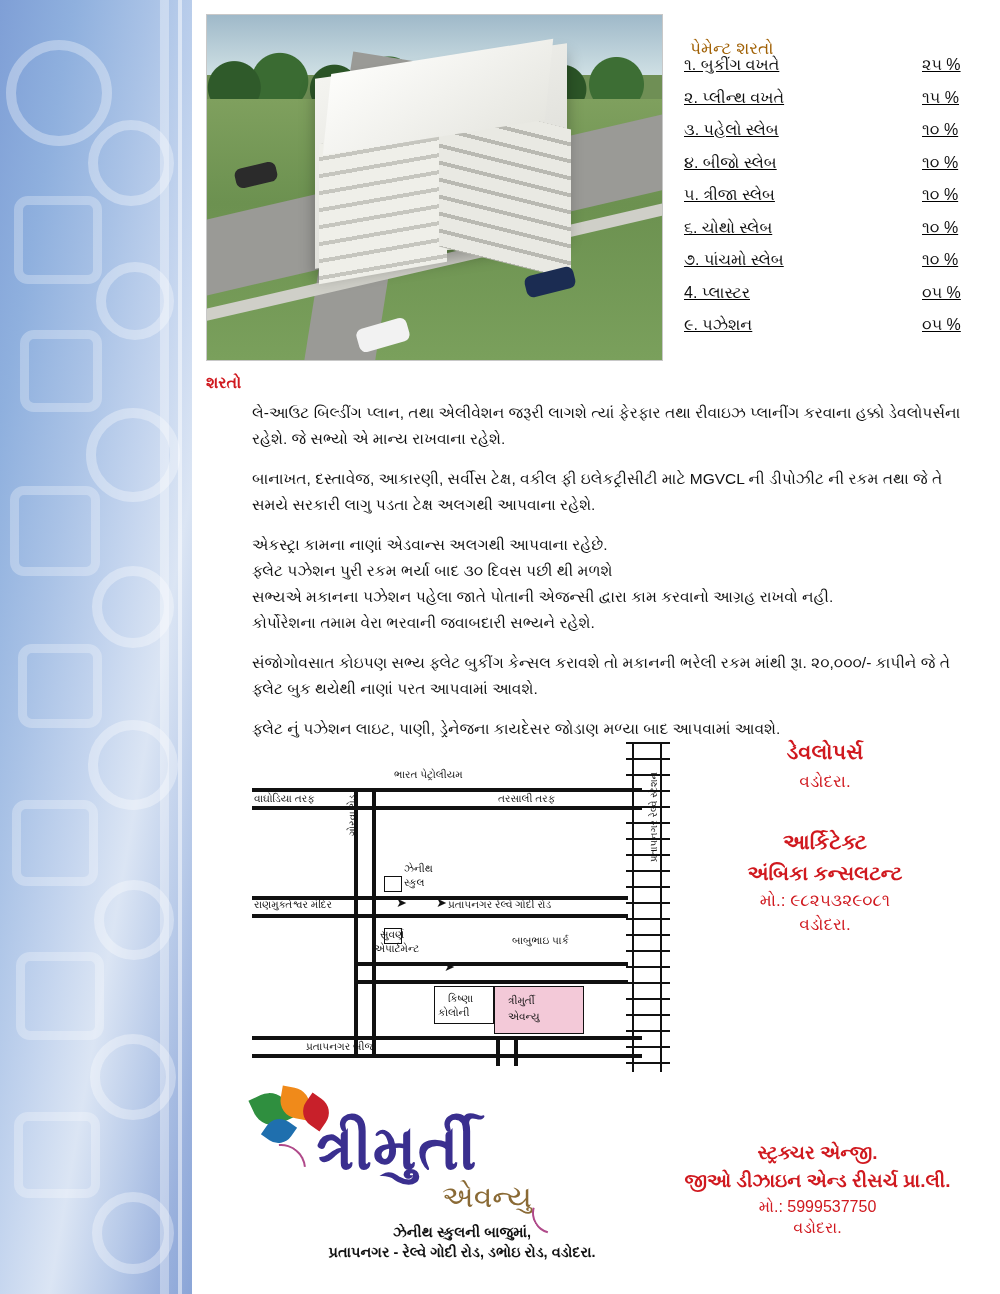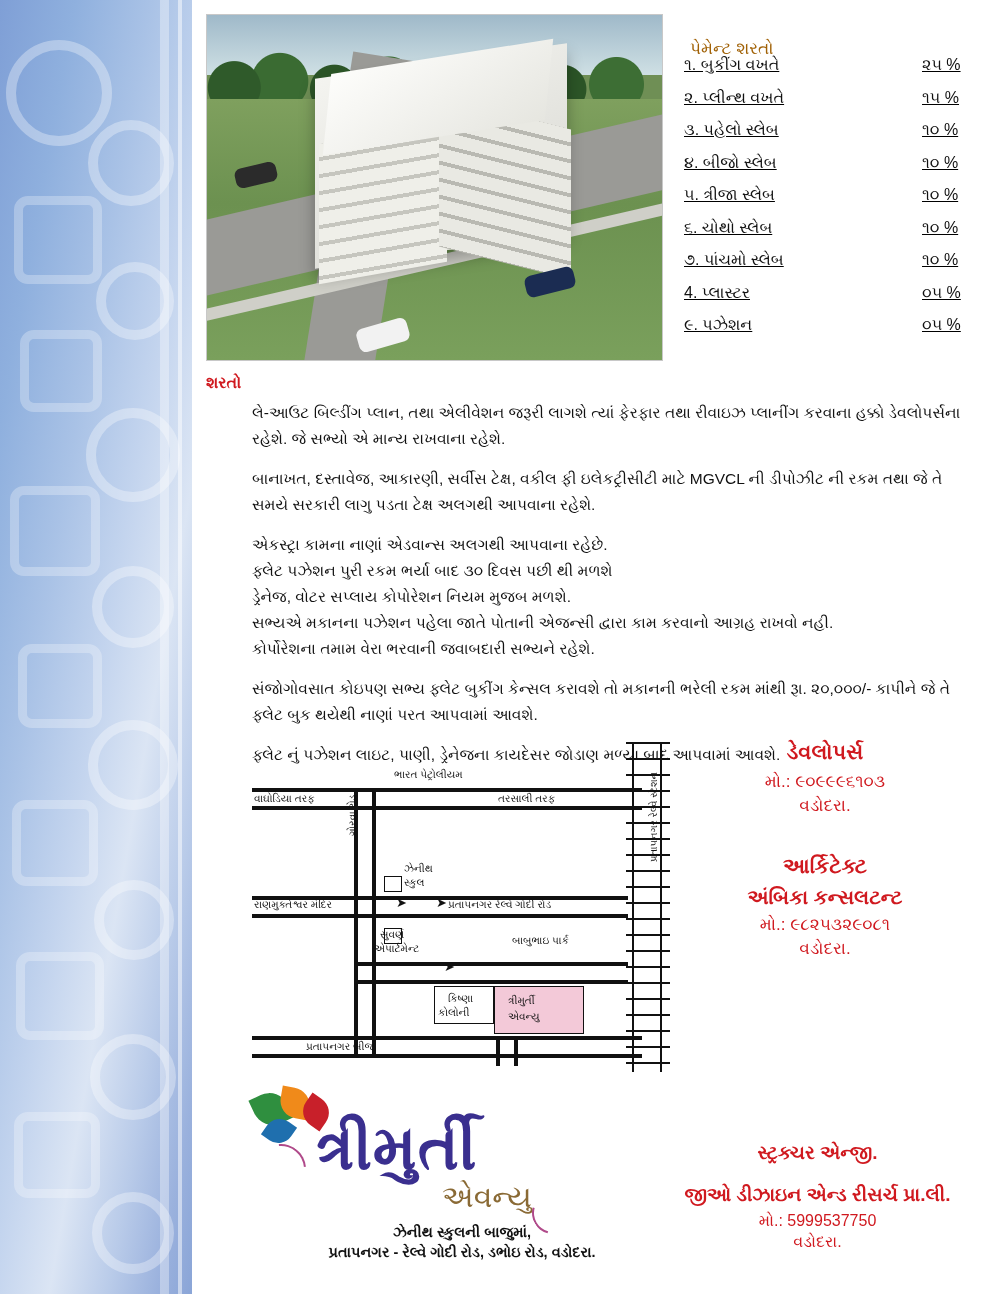--- a/index.html
+++ b/index.html
@@ -97,21 +97,21 @@
   .rail .tie{position:absolute;left:0;width:44px;height:1.5px;background:#111;}
   .rail .r1,.rail .r2{position:absolute;top:0;width:1.5px;height:330px;background:#111;}
   
   .contact{position:absolute;left:660px;top:740px;width:330px;text-align:center;}
   .c-title{font-size:21px;font-weight:bold;color:#d0191f;margin-bottom:8px;}
   .c-name{font-size:20px;font-weight:bold;color:#d0191f;margin-bottom:6px;}
   .c-line{font-size:17px;color:#d0191f;margin-bottom:4px;}
   .c-gap{height:34px;}
   
   .struct{position:absolute;left:640px;top:1142px;width:355px;text-align:center;}
-  .struct .s1{font-size:19px;font-weight:bold;color:#d0191f;margin-bottom:20px;}
+  .struct .s1{font-size:19px;font-weight:bold;color:#d0191f;margin-bottom:6px;}
   .struct .s2{font-size:19px;font-weight:bold;color:#d0191f;margin-bottom:6px;}
   .struct .s3{font-size:16px;color:#d0191f;margin-bottom:3px;}
   
   .logo-wrap{position:absolute;left:232px;top:1088px;width:360px;height:170px;}
   .logo-main{position:absolute;left:84px;top:24px;font-size:62px;font-weight:bold;color:#3a2f8f;letter-spacing:1px;}
   .logo-sub{position:absolute;left:210px;top:92px;font-size:30px;color:#8a6a35;}
   .leaf{position:absolute;border-radius:0 60% 0 60%;}
   .addr{position:absolute;left:252px;top:1222px;width:420px;text-align:center;font-size:14.5px;font-weight:bold;color:#111;line-height:20px;}
   .swirl{position:absolute;border:2px solid #b04a8a;border-radius:50%;border-color:#b04a8a transparent transparent transparent;}
 </style>
@@ -195,21 +195,20 @@
     </div>
 </div>
 
 <div class="terms-head">શરતો</div>
 <div class="terms">
   <p>લે-આઉટ બિલ્ડીંગ પ્લાન, તથા એલીવેશન જરૂરી લાગશે ત્યાં ફેરફાર તથા રીવાઇઝ પ્લાનીંગ કરવાના હક્કો ડેવલોપર્સના રહેશે. જે સભ્યો એ માન્ય રાખવાના રહેશે.</p>
   <p>બાનાખત, દસ્તાવેજ, આકારણી, સર્વીસ ટેક્ષ, વકીલ ફી ઇલેકટ્રીસીટી માટે MGVCL ની ડીપોઝીટ ની રકમ  તથા જે તે સમયે સરકારી લાગુ પડતા ટેક્ષ અલગથી આપવાના રહેશે.</p>
   <div class="blk">
     <p class="tight">એકસ્ટ્રા કામના નાણાં એડવાન્સ અલગથી આપવાના રહેછે.</p>
     <p class="tight">ફ્લેટ પઝેશન પુરી રકમ ભર્યા બાદ ૩૦ દિવસ પછી થી મળશે</p>
-    <p class="tight">ડ્રેનેજ, વોટર સપ્લાય કોપોરેશન નિયમ મુજબ મળશે.</p>
     <p class="tight">સભ્યએ મકાનના પઝેશન પહેલા જાતે પોતાની એજન્સી દ્વારા કામ કરવાનો આગ્રહ રાખવો નહી.</p>
     <p class="tight">કોર્પોરેશના તમામ વેરા ભરવાની જવાબદારી સભ્યને રહેશે.</p>
   </div>
   <p>સંજોગોવસાત કોઇપણ સભ્ય ફ્લેટ બુકીંગ કેન્સલ કરાવશે તો મકાનની ભરેલી રકમ માંથી રૂા. ૨૦,૦૦૦/- કાપીને જે તે ફ્લેટ બુક થયેથી નાણાં પરત આપવામાં આવશે.</p>
   <p>ફ્લેટ નું પઝેશન લાઇટ, પાણી, ડ્રેનેજના કાયદેસર જોડાણ મળ્યા બાદ આપવામાં આવશે.</p>
 </div>
 
 <div class="map">
 
   <div class="ml" style="left:16px;top:40px;width:390px;height:4px;"></div>
@@ -275,21 +274,20 @@
   <div class="tie" style="top:256px;"></div>
   <div class="tie" style="top:272px;"></div>
   <div class="tie" style="top:288px;"></div>
   <div class="tie" style="top:304px;"></div>
   <div class="tie" style="top:320px;"></div>
 </div>
 <div class="mtxt" style="position:absolute;left:648px;top:862px;transform:rotate(-90deg);transform-origin:left top;font-size:10px;">પ્રતાપનગર રેલ્વે સ્ટેશન</div>
 
 <div class="contact">
   <div class="c-title">ડેવલોપર્સ</div>
-  <div class="c-line">મો.: ૯૦૯૯૯૬૧૦૩</div>
   <div class="c-line">વડોદરા.</div>
   <div class="c-gap"></div>
   <div class="c-title">આર્કિટેક્ટ</div>
   <div class="c-name">અંબિકા કન્સલટન્ટ</div>
   <div class="c-line">મો.: ૯૮૨૫૩૨૯૦૮૧</div>
   <div class="c-line">વડોદરા.</div>
 </div>
 
 <div class="struct">
   <div class="s1">સ્ટ્રક્ચર એન્જી.</div>

